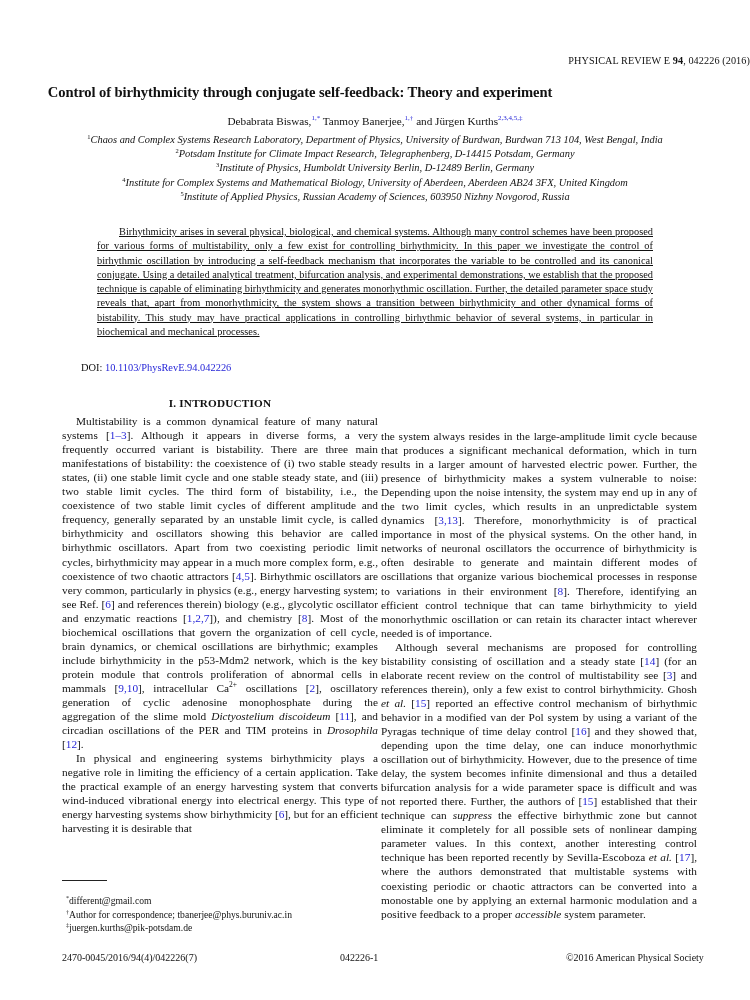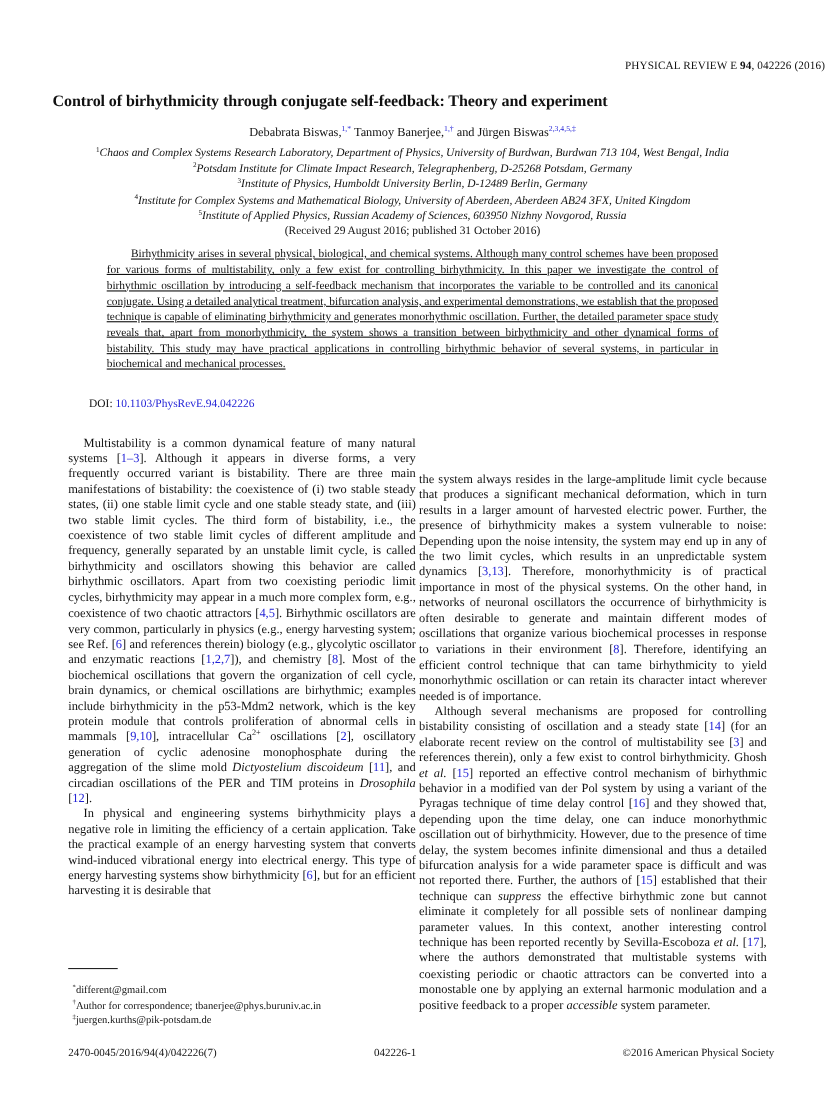--- a/index.html
+++ b/index.html
@@ -72,39 +72,39 @@
 <div class="running-head">
   <span>PHYSICAL REVIEW E</span>
   <b>94</b><span>, 042226 (2016)</span>
 </div>
 
 <div class="title">Control of birhythmicity through conjugate self-feedback: Theory and experiment</div>
 
 <div class="authors">
   <span>Debabrata Biswas,</span><sup>1,*</sup>
   <span>Tanmoy Banerjee,</span><sup>1,†</sup>
-  <span>and Jürgen Biswas</span><sup>2,3,4,5,‡</sup>
+  <span>and Jürgen Kurths</span><sup>2,3,4,5,‡</sup>
 </div>
 
 <div class="affils">
   <div><sup>1</sup><span>Chaos and Complex Systems Research Laboratory, Department of Physics, University of Burdwan, Burdwan 713 104, West Bengal, India</span></div>
-  <div><sup>2</sup><span>Potsdam Institute for Climate Impact Research, Telegraphenberg, D-25268 Potsdam, Germany</span></div>
+  <div><sup>2</sup><span>Potsdam Institute for Climate Impact Research, Telegraphenberg, D-14415 Potsdam, Germany</span></div>
   <div><sup>3</sup><span>Institute of Physics, Humboldt University Berlin, D-12489 Berlin, Germany</span></div>
   <div><sup>4</sup><span>Institute for Complex Systems and Mathematical Biology, University of Aberdeen, Aberdeen AB24 3FX, United Kingdom</span></div>
   <div><sup>5</sup><span>Institute of Applied Physics, Russian Academy of Sciences, 603950 Nizhny Novgorod, Russia</span></div>
-  <div class="received">(Received 29 August 2016; published 31 October 2016)</div>
 </div>
 
 <div class="abstract">Birhythmicity arises in several physical, biological, and chemical systems. Although many control schemes have been proposed for various forms of multistability, only a few exist for controlling birhythmicity. In this paper we investigate the control of birhythmic oscillation by introducing a self-feedback mechanism that incorporates the variable to be controlled and its canonical conjugate. Using a detailed analytical treatment, bifurcation analysis, and experimental demonstrations, we establish that the proposed technique is capable of eliminating birhythmicity and generates monorhythmic oscillation. Further, the detailed parameter space study reveals that, apart from monorhythmicity, the system shows a transition between birhythmicity and other dynamical forms of bistability. This study may have practical applications in controlling birhythmic behavior of several systems, in particular in biochemical and mechanical processes.</div>
 
 <div class="doi">
   <span>DOI: </span><span class="link">10.1103/PhysRevE.94.042226</span>
 </div>
 
 <div class="col left">
+  <div class="section-heading">I. INTRODUCTION</div>
   <p class="para"><span>Multistability is a common dynamical feature of many natural systems [</span><span class="link">1–3</span><span>]. Although it appears in diverse forms, a very frequently occurred variant is bistability. There are three main manifestations of bistability: the coexistence of (i) two stable steady states, (ii) one stable limit cycle and one stable steady state, and (iii) two stable limit cycles. The third form of bistability, i.e., the coexistence of two stable limit cycles of different amplitude and frequency, generally separated by an unstable limit cycle, is called birhythmicity and oscillators showing this behavior are called birhythmic oscillators. Apart from two coexisting periodic limit cycles, birhythmicity may appear in a much more complex form, e.g., coexistence of two chaotic attractors [</span><span class="link">4,5</span><span>]. Birhythmic oscillators are very common, particularly in physics (e.g., energy harvesting system; see Ref. [</span><span class="link">6</span><span>] and references therein) biology (e.g., glycolytic oscillator and enzymatic reactions [</span><span class="link">1,2,7</span><span>]), and chemistry [</span><span class="link">8</span><span>]. Most of the biochemical oscillations that govern the organization of cell cycle, brain dynamics, or chemical oscillations are birhythmic; examples include birhythmicity in the p53-Mdm2 network, which is the key protein module that controls proliferation of abnormal cells in mammals [</span><span class="link">9,10</span><span>], intracellular Ca</span><sup>2+</sup><span> oscillations [</span><span class="link">2</span><span>], oscillatory generation of cyclic adenosine monophosphate during the aggregation of the slime mold </span><i>Dictyostelium discoideum</i><span> [</span><span class="link">11</span><span>], and circadian oscillations of the PER and TIM proteins in </span><i>Drosophila</i><span> [</span><span class="link">12</span><span>].</span></p>
   <p class="para"><span>In physical and engineering systems birhythmicity plays a negative role in limiting the efficiency of a certain application. Take the practical example of an energy harvesting system that converts wind-induced vibrational energy into electrical energy. This type of energy harvesting systems show birhythmicity [</span><span class="link">6</span><span>], but for an efficient harvesting it is desirable that</span></p>
 </div>
 
 <div class="col right">
   <p class="para noindent"><span>the system always resides in the large-amplitude limit cycle because that produces a significant mechanical deformation, which in turn results in a larger amount of harvested electric power. Further, the presence of birhythmicity makes a system vulnerable to noise: Depending upon the noise intensity, the system may end up in any of the two limit cycles, which results in an unpredictable system dynamics [</span><span class="link">3,13</span><span>]. Therefore, monorhythmicity is of practical importance in most of the physical systems. On the other hand, in networks of neuronal oscillators the occurrence of birhythmicity is often desirable to generate and maintain different modes of oscillations that organize various biochemical processes in response to variations in their environment [</span><span class="link">8</span><span>]. Therefore, identifying an efficient control technique that can tame birhythmicity to yield monorhythmic oscillation or can retain its character intact wherever needed is of importance.</span></p>
   <p class="para"><span>Although several mechanisms are proposed for controlling bistability consisting of oscillation and a steady state [</span><span class="link">14</span><span>] (for an elaborate recent review on the control of multistability see [</span><span class="link">3</span><span>] and references therein), only a few exist to control birhythmicity. Ghosh </span><i>et al.</i><span> [</span><span class="link">15</span><span>] reported an effective control mechanism of birhythmic behavior in a modified van der Pol system by using a variant of the Pyragas technique of time delay control [</span><span class="link">16</span><span>] and they showed that, depending upon the time delay, one can induce monorhythmic oscillation out of birhythmicity. However, due to the presence of time delay, the system becomes infinite dimensional and thus a detailed bifurcation analysis for a wide parameter space is difficult and was not reported there. Further, the authors of [</span><span class="link">15</span><span>] established that their technique can </span><i>suppress</i><span> the effective birhythmic zone but cannot eliminate it completely for all possible sets of nonlinear damping parameter values. In this context, another interesting control technique has been reported recently by Sevilla-Escoboza </span><i>et al.</i><span> [</span><span class="link">17</span><span>], where the authors demonstrated that multistable systems with coexisting periodic or chaotic attractors can be converted into a monostable one by applying an external harmonic modulation and a positive feedback to a proper </span><i>accessible</i><span> system parameter.</span></p>
 </div>
 
 <div class="footnote-rule"></div>

